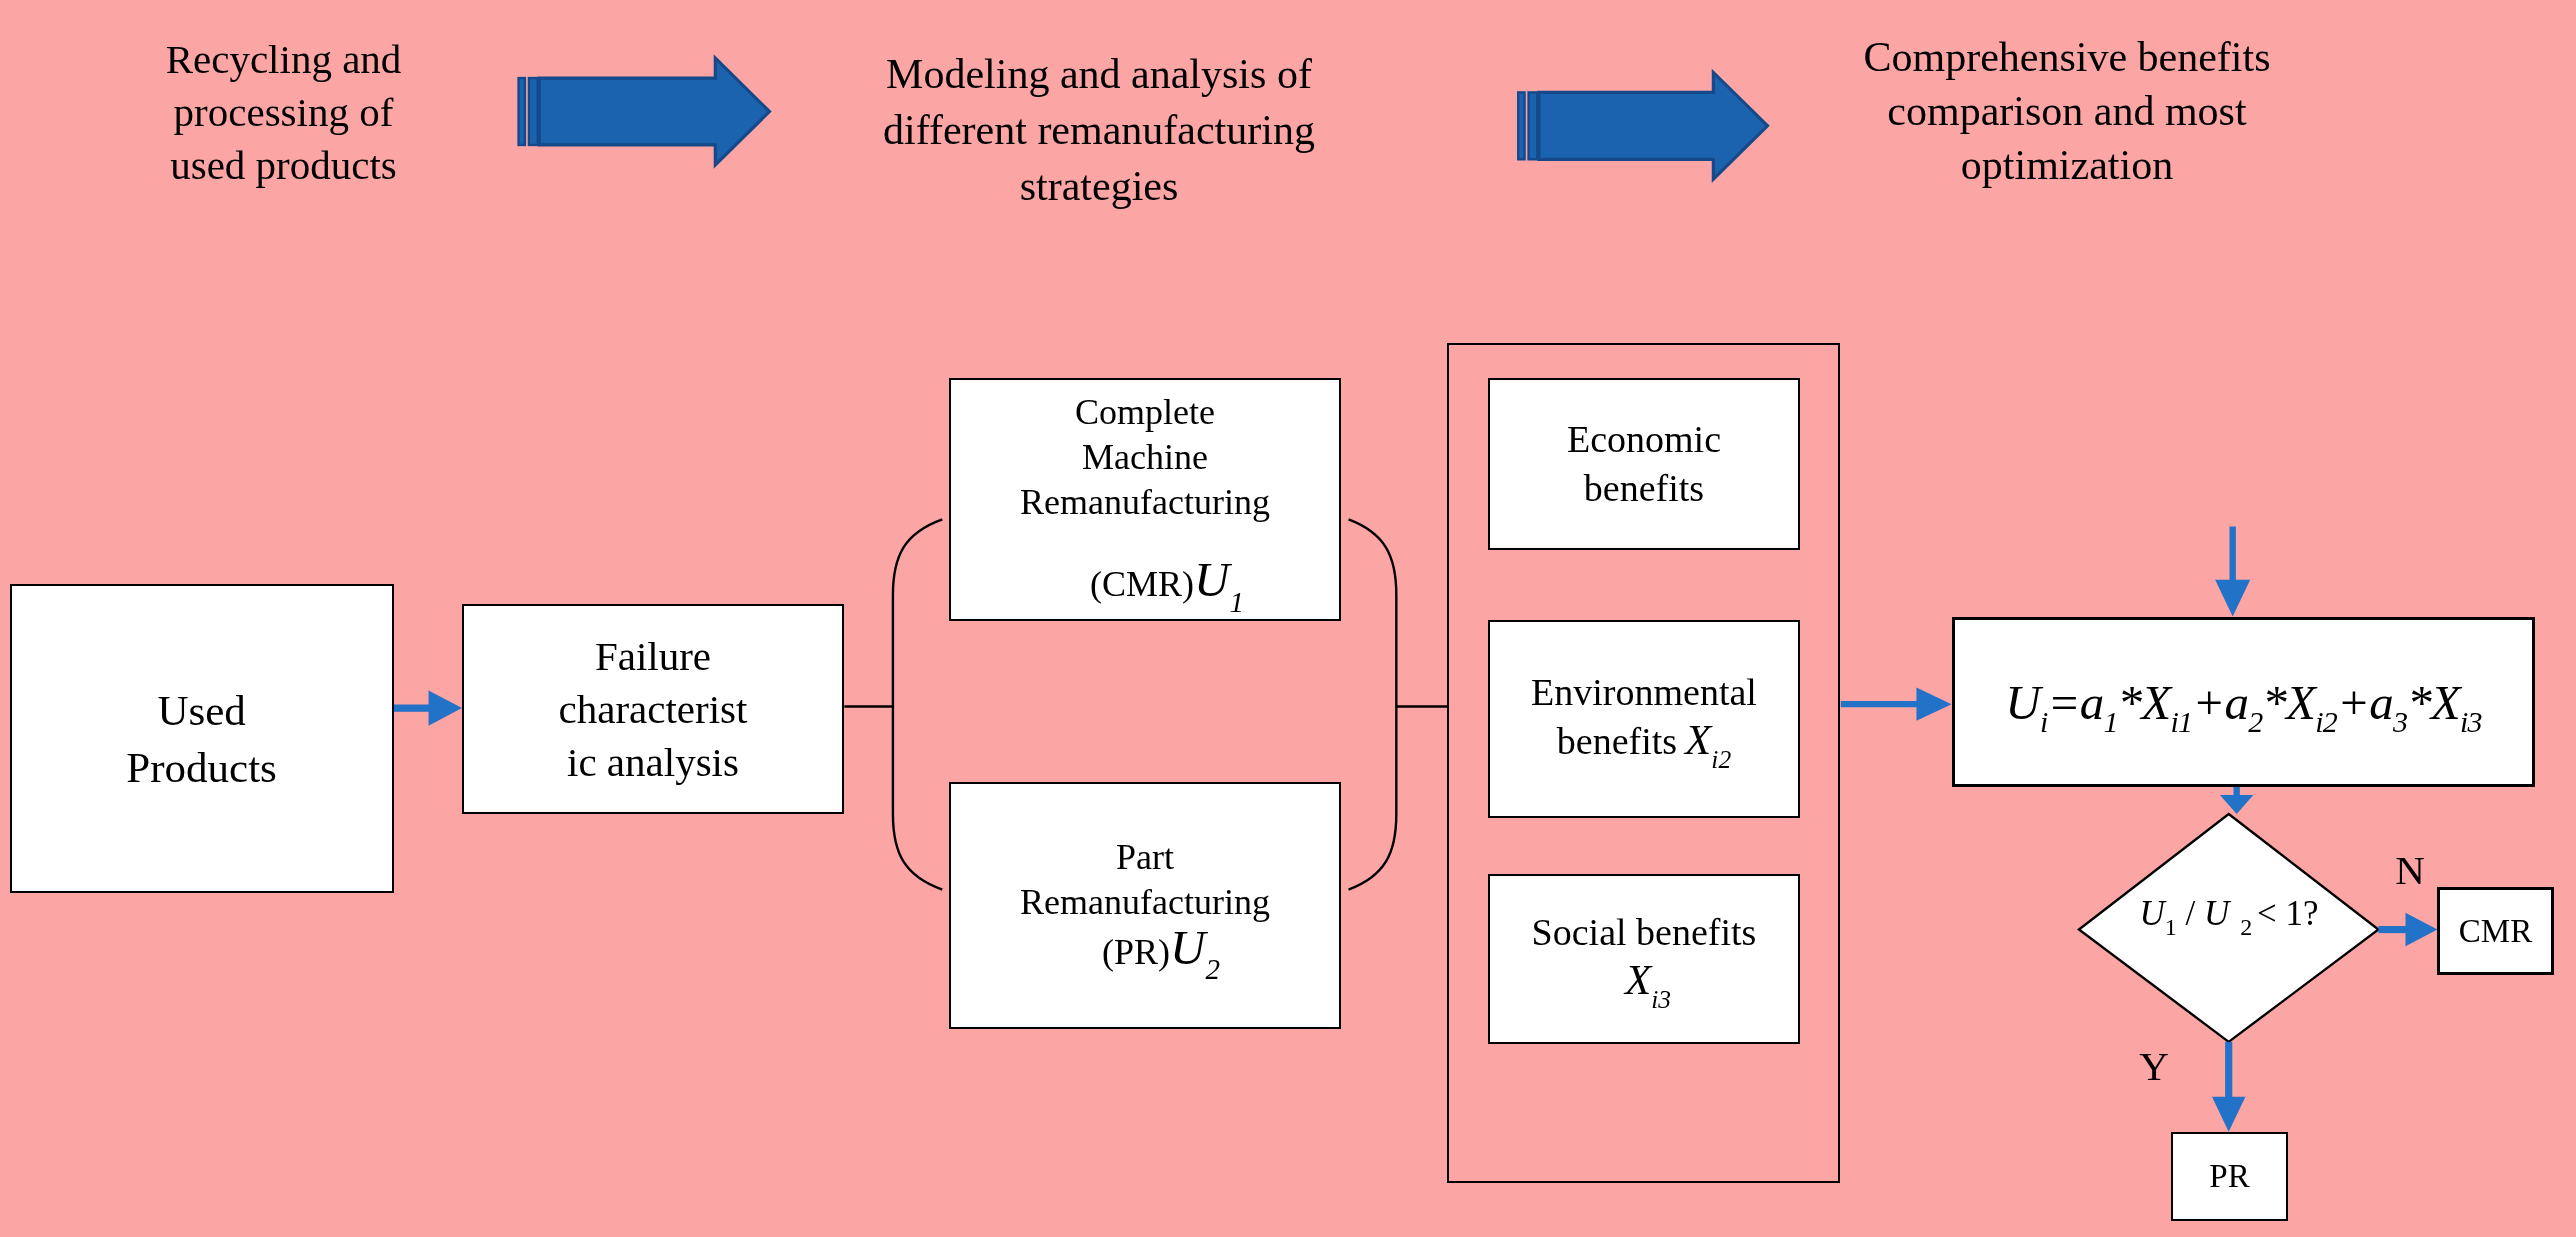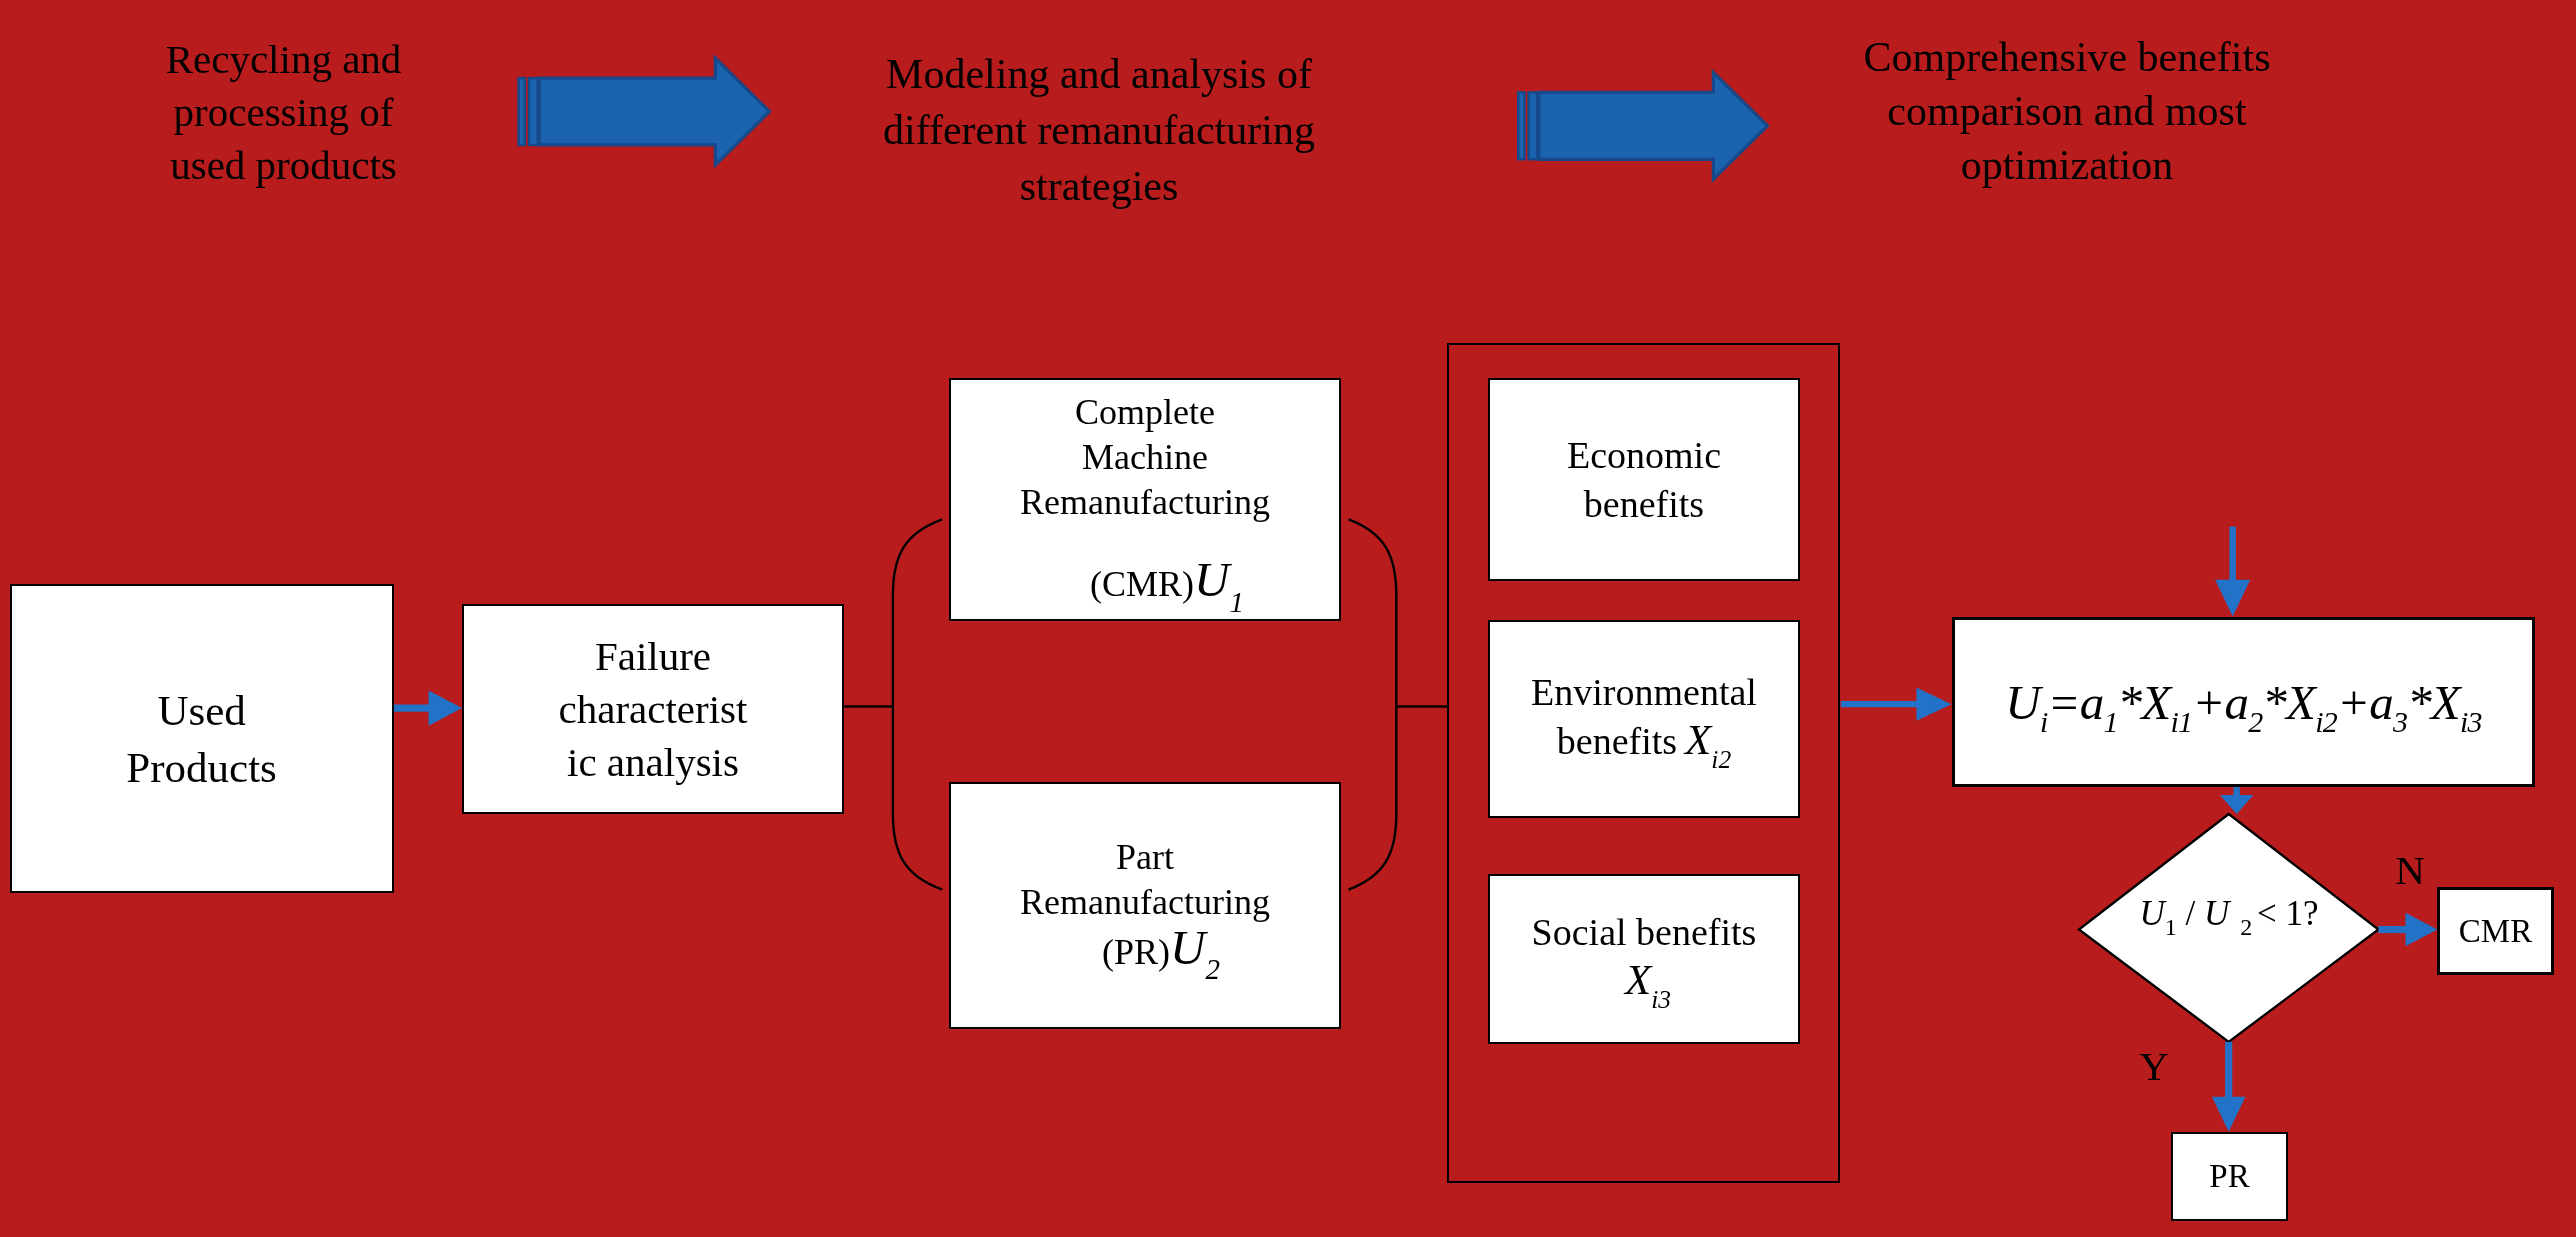--- a/index.html
+++ b/index.html
@@ -1,38 +1,38 @@
 <!DOCTYPE html>
 <html style="font-size:12.7px"><head>
 <meta charset="utf-8">
 <style>
   html,body{margin:0;padding:0;background:#ffffff;}
   .stage{
-    position:relative;width:2576px;height:1237px;background:#b91c1c;overflow:hidden;
+    position:relative;width:2576px;height:1237px;background:#fca5a5;overflow:hidden;
     font-family:"Liberation Serif","DejaVu Serif",serif;color:#000000;
   }
   .svg-layer{position:absolute;left:0;top:0;width:2576px;height:1237px;}
   .txt{position:absolute;white-space:pre-line;text-align:center;}
   .box{
     position:absolute;box-sizing:border-box;border:2.4px solid #000;background:#fff;
     display:flex;flex-direction:column;align-items:center;justify-content:center;
     text-align:center;
   }
   .ml{white-space:pre-line;}
   .it{font-style:italic;}
   .sb{font-size:0.58em;position:relative;top:0.42em;}
   .top-label{font-size:42px;line-height:54px;}
   .row{display:flex;align-items:baseline;justify-content:flex-end;}
   
   .b-used{left:9.6px;top:584px;width:384px;height:309px;font-size:43px;line-height:57px;}
   .b-fail{left:462px;top:604px;width:382px;height:210px;font-size:41px;line-height:53px;}
   .b-cmr{left:949px;top:378px;width:392px;height:243px;font-size:36px;line-height:45px;gap:32px;}
   .b-pr{left:949px;top:782px;width:392px;height:247px;font-size:36px;line-height:45px;}
   .b-cont{left:1447px;top:343px;width:393px;height:840px;border-width:2.4px;background:transparent;}
-  .b-econ{left:1488px;top:378px;width:312px;height:203px;font-size:38px;line-height:49px;}
+  .b-econ{left:1488px;top:378px;width:312px;height:172px;font-size:38px;line-height:49px;}
   .b-env{left:1488px;top:620px;width:312px;height:198px;font-size:38px;line-height:48px;}
   .b-soc{left:1488px;top:874px;width:312px;height:170px;font-size:38px;line-height:48px;}
   .b-entropy{left:2042px;top:358px;width:382px;height:168px;font-size:43px;line-height:57px;border-width:3.2px;}
   .b-formula{left:1952px;top:617px;width:583px;height:170px;border-width:3.2px;}
   .b-cmr2{left:2437px;top:887px;width:117px;height:88px;font-size:33px;border-width:3.2px;}
   .b-pr2{left:2171px;top:1132px;width:117px;height:89px;font-size:33px;}
   .u-big{font-style:italic;font-size:49px;}
   .u-sub{font-size:29px;position:relative;top:0.55em;font-style:italic;}
   .x-big{font-style:italic;font-size:43px;margin-left:8px;}
   .formula-row{font-size:49px;font-style:italic;letter-spacing:-0.8px;display:flex;align-items:baseline;}

